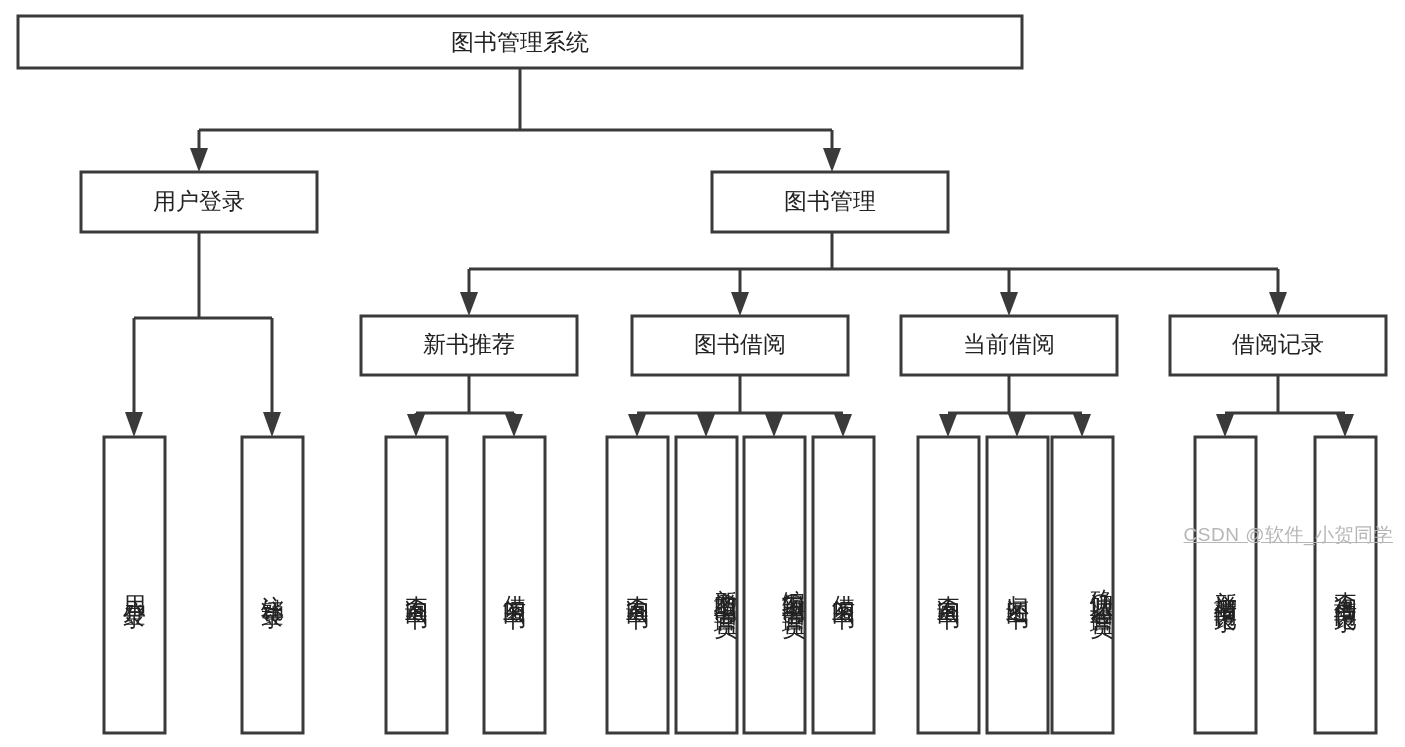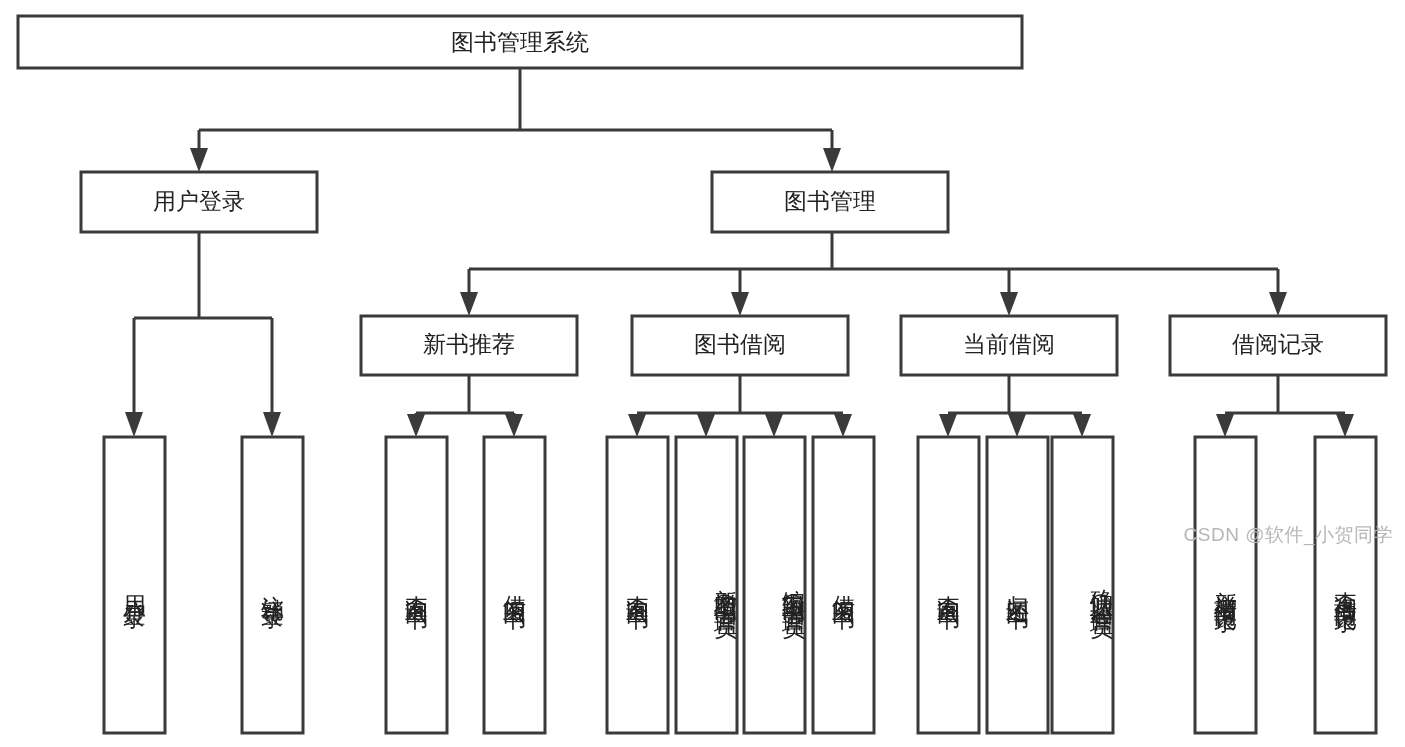--- a/index.html
+++ b/index.html
@@ -66,20 +66,21 @@
   }
   .watermark {
     position: absolute;
     right: 12px;
     bottom: 6px;
     font-family: "Liberation Sans", "DejaVu Sans", sans-serif;
     font-size: 19px;
     color: #b6b6b6;
     letter-spacing: 0.5px;
     white-space: nowrap;
+    text-decoration: underline;
   }
 </style>
 </head>
 <body>
 
 <div id="diagram-root">
 
   <svg class="flow" viewBox="0 0 1405 747" xmlns="http://www.w3.org/2000/svg">
 
     <g>

